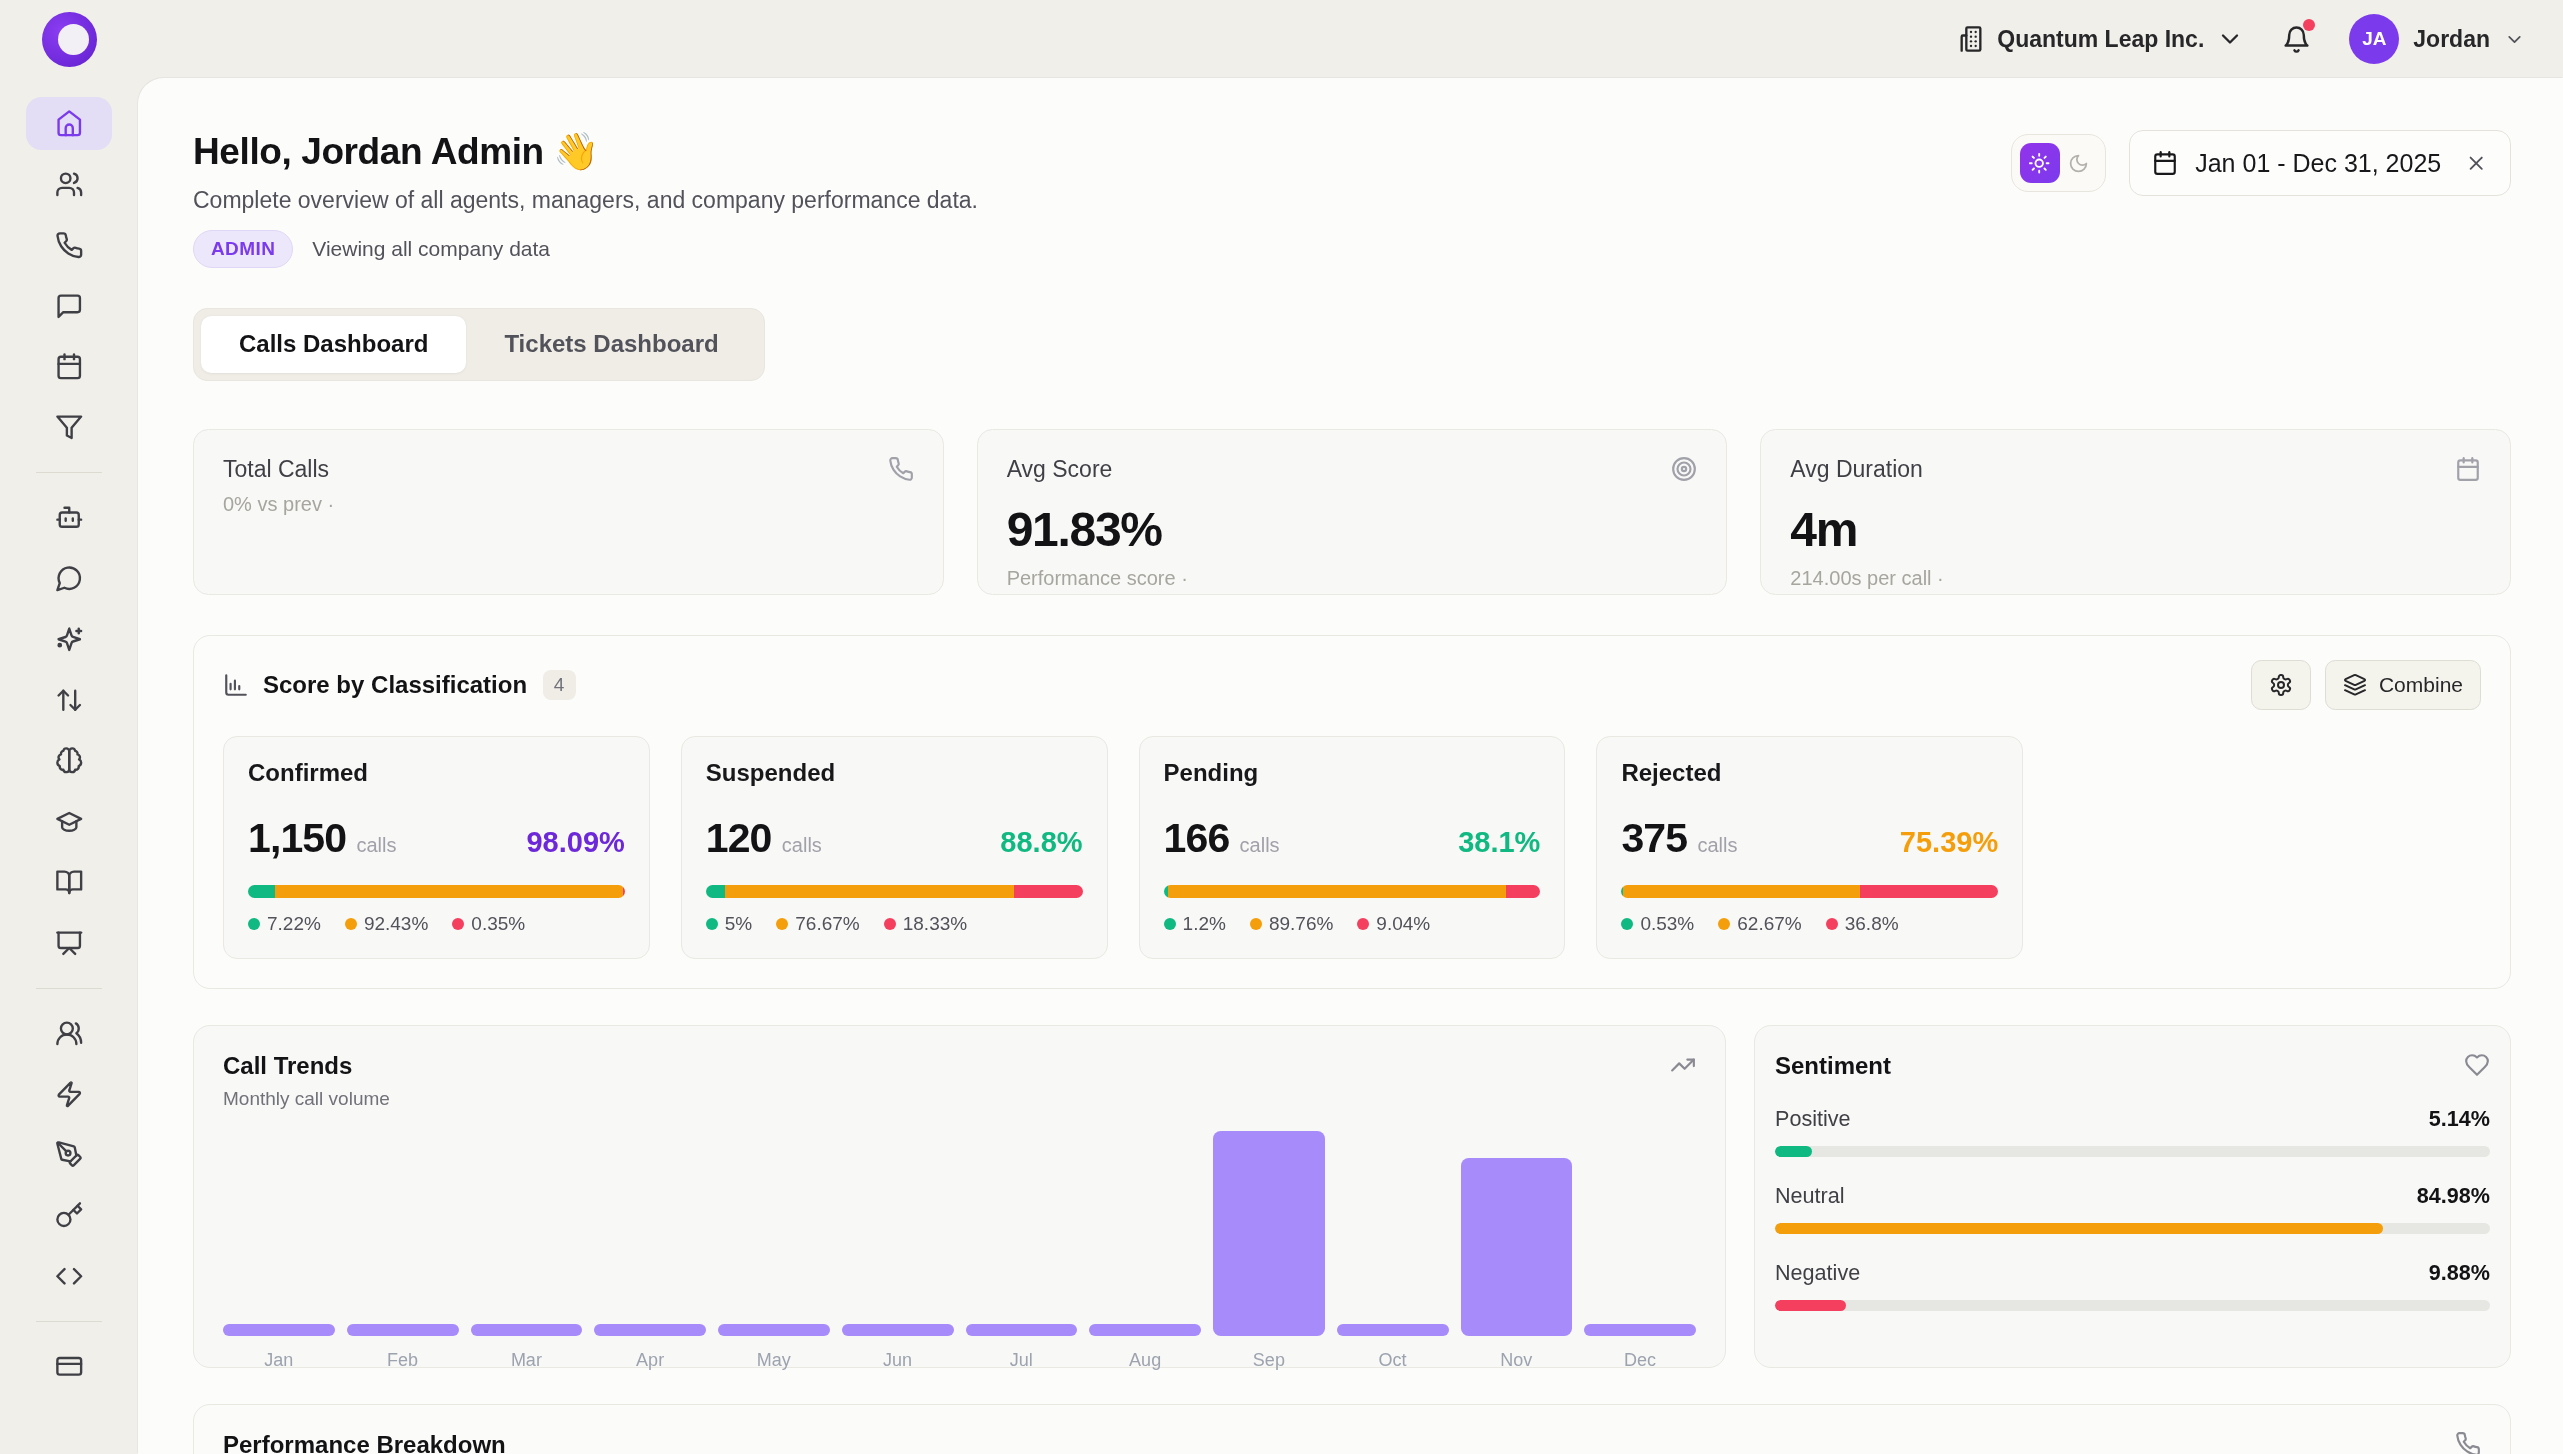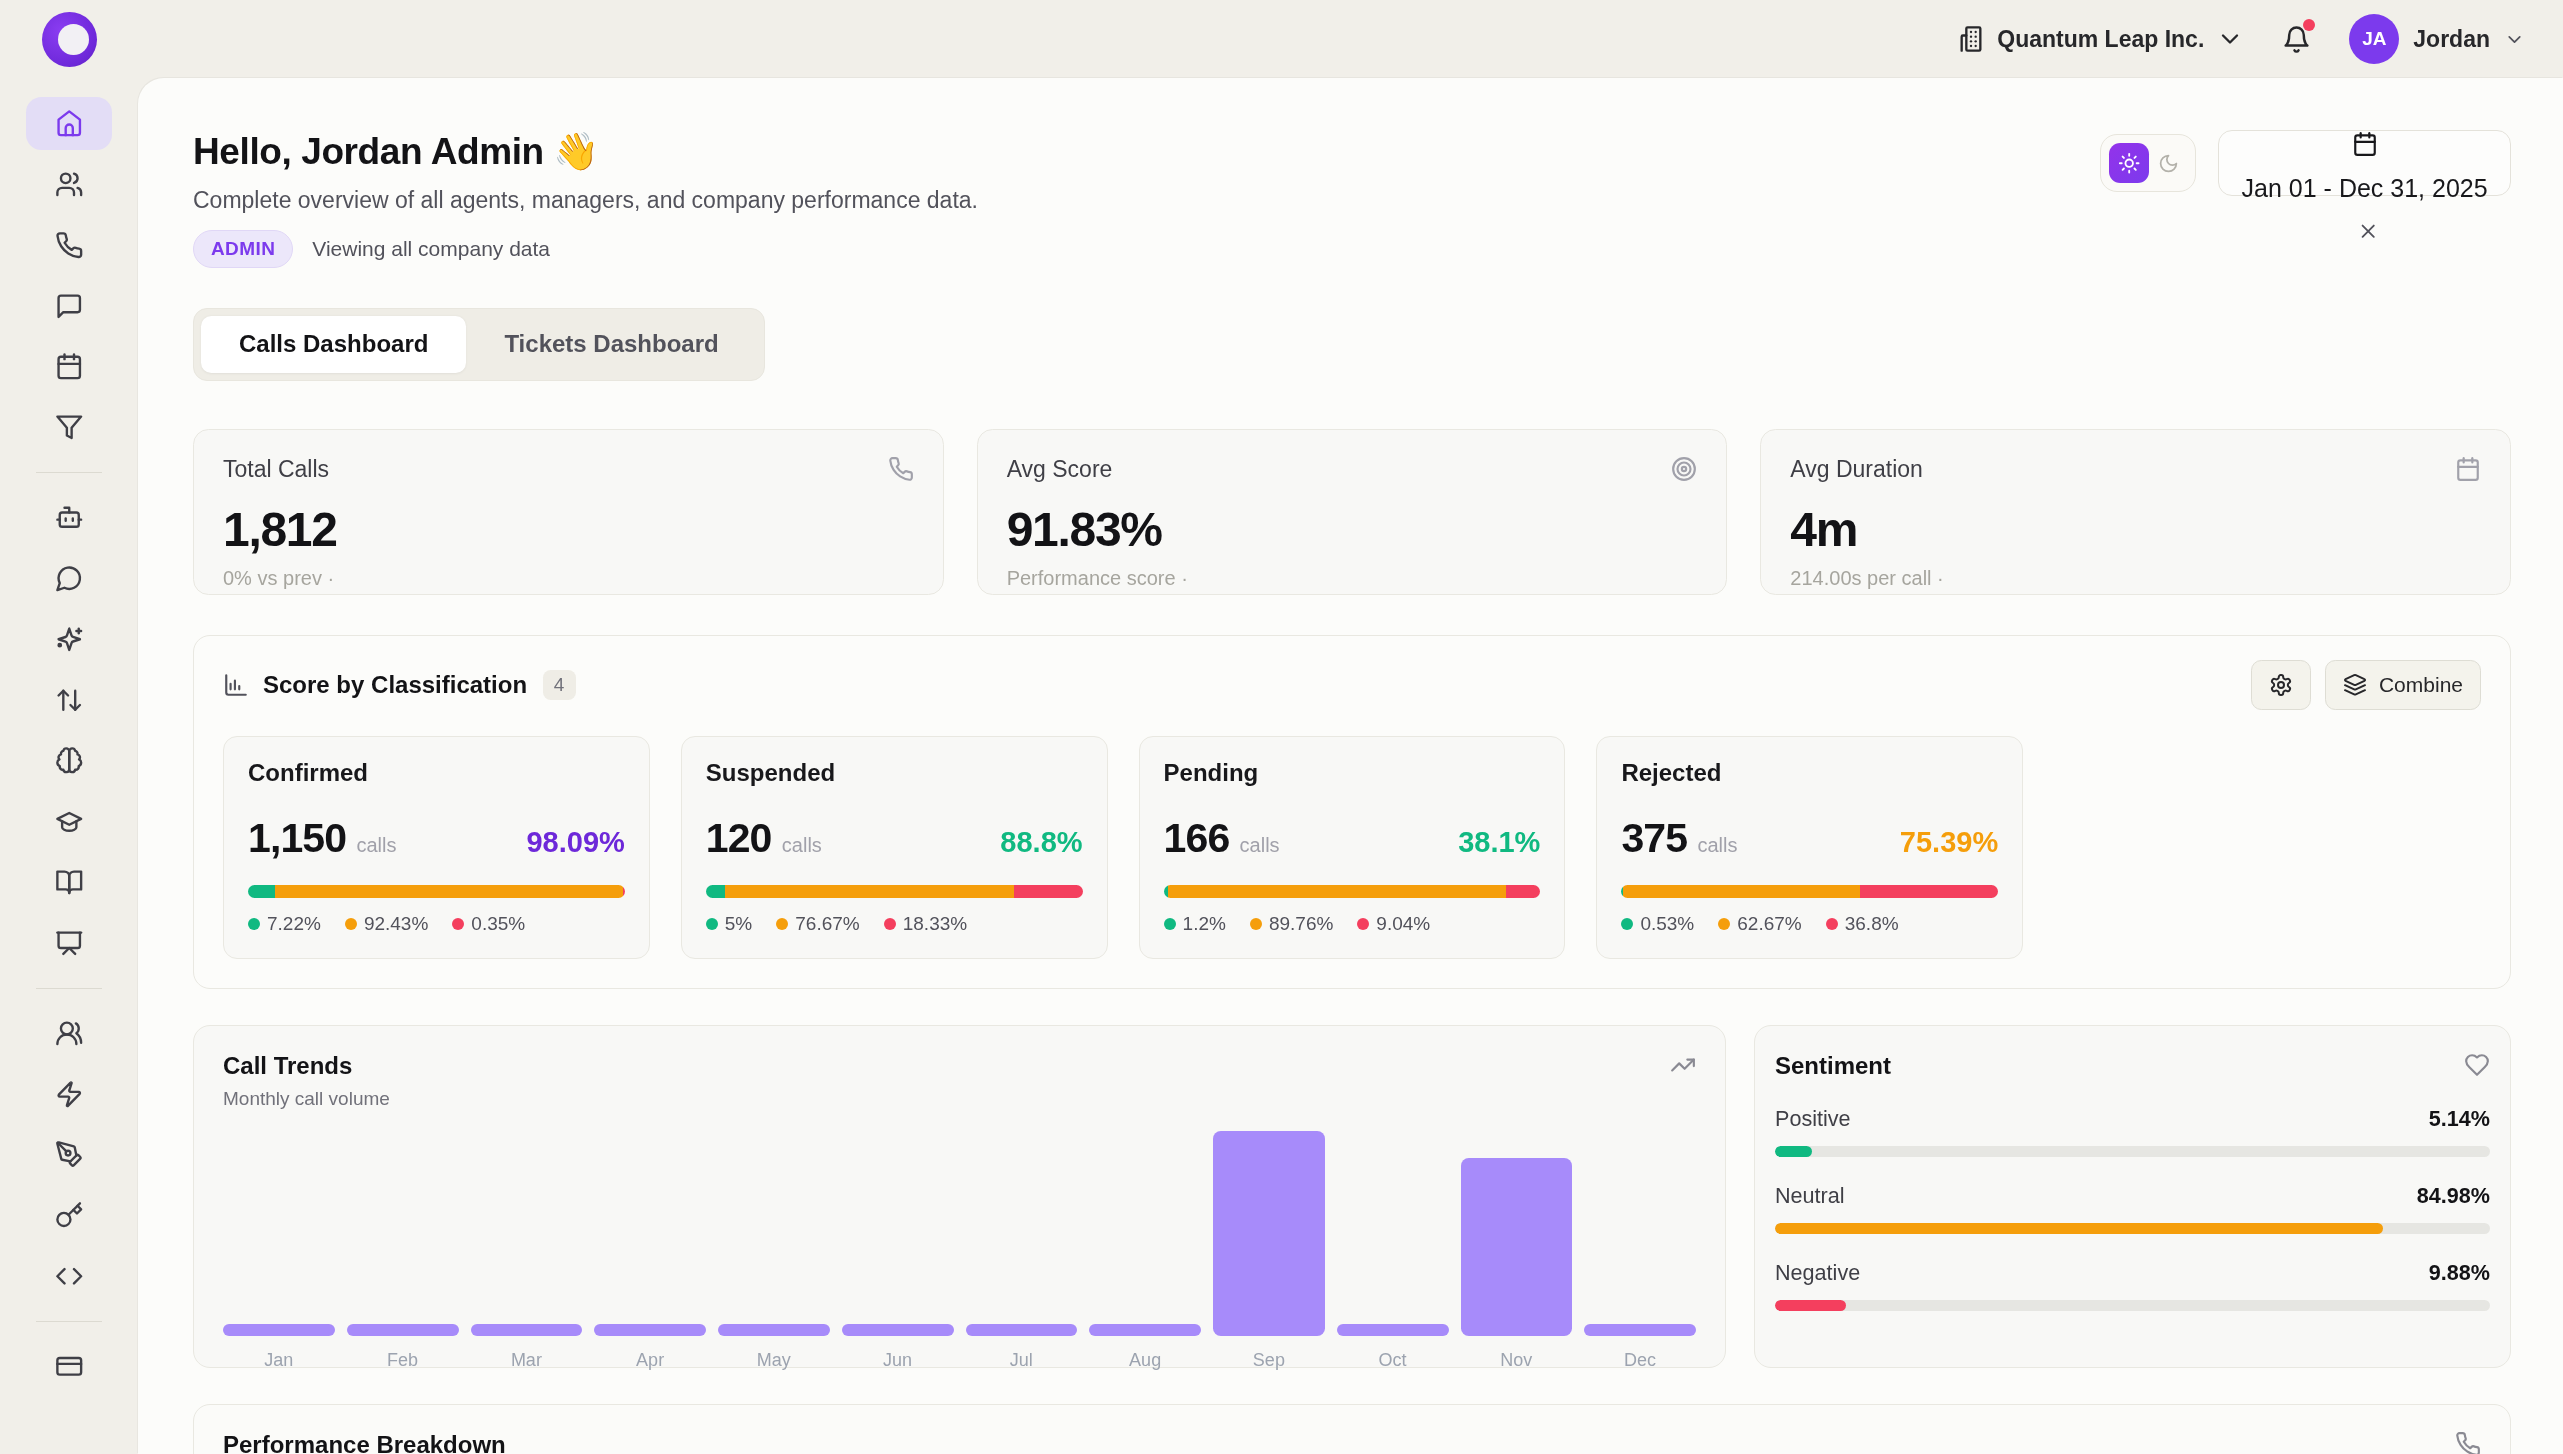--- a/index.html
+++ b/index.html
@@ -62,21 +62,21 @@
   .controls { display:flex; align-items:center; gap:22.4px; }
   .theme-toggle { background:#fbfaf7; border:1.3px solid #e7e5dc; border-radius:17px;
                   padding:7.8px; display:flex; align-items:center; cursor:pointer; }
   .sun-btn { width:40px; height:40px; border-radius:11.2px;
              background:linear-gradient(135deg,#9333ea,#7c3aed);
              color:#fff; display:flex; align-items:center; justify-content:center; }
   .sun-btn .icon { width:22.4px; height:22.4px; }
   .moon-btn { width:38px; height:38px; color:#b3b1aa; display:flex; align-items:center; justify-content:center; }
   .moon-btn .icon { width:21px; height:21px; }
   .datepicker { height:66px; background:#fdfdfc; border:1.3px solid #e4e2da; border-radius:14px;
-                display:flex; align-items:center; gap:17px; padding:0 22.4px; cursor:pointer;flex-direction:column; }
+                display:flex; align-items:center; gap:17px; padding:0 22.4px; cursor:pointer; }
   .datepicker .cal { width:26px; height:26px; color:#18181b; }
   .date-label { font-size:25px; font-weight:500; color:#18181b; }
   .date-clear { width:22.4px; height:22.4px; color:#52525b; margin-left:7px; }
 
   
   .tabs { margin-top:40px; display:inline-flex; background:#efede6; border:0.9px solid #e8e6de;
           border-radius:14px; padding:7px; }
   .tab { padding:14.7px 38px; font-size:24px; font-weight:600; color:#52525b; border-radius:10.3px; cursor:pointer; }
   .tab.active { background:#fff; color:#131316; font-weight:700; box-shadow:0 0.9px 2.6px rgba(0,0,0,0.06); }
 
@@ -433,21 +433,20 @@
   <div class="stats-row">
     <div class="card stat-card dotted">
       <div class="stat-head">
         <span class="stat-title">Total Calls</span>
         <span class="icon stat-icon">
             <svg viewBox="0 0 24 24" fill="none" stroke="currentColor" stroke-width="2" stroke-linecap="round" stroke-linejoin="round">
               <path d="M22 16.92v3a2 2 0 0 1-2.18 2 19.79 19.79 0 0 1-8.63-3.07 19.5 19.5 0 0 1-6-6 19.79 19.79 0 0 1-3.07-8.67A2 2 0 0 1 4.11 2h3a2 2 0 0 1 2 1.72 12.84 12.84 0 0 0 .7 2.81 2 2 0 0 1-.45 2.11L8.09 9.91a16 16 0 0 0 6 6l1.27-1.27a2 2 0 0 1 2.11-.45 12.84 12.84 0 0 0 2.81.7A2 2 0 0 1 22 16.92z"></path>
             </svg>
           </span>
       </div>
-      <div class="stat-value">1,812</div>
       <div class="stat-sub">0% vs prev ·</div>
     </div>
     <div class="card stat-card dotted">
       <div class="stat-head">
         <span class="stat-title">Avg Score</span>
         <span class="icon stat-icon">
             <svg viewBox="0 0 24 24" fill="none" stroke="currentColor" stroke-width="2" stroke-linecap="round" stroke-linejoin="round">
               <circle cx="12" cy="12" r="10"></circle>
               <circle cx="12" cy="12" r="6"></circle>
               <circle cx="12" cy="12" r="2"></circle>

